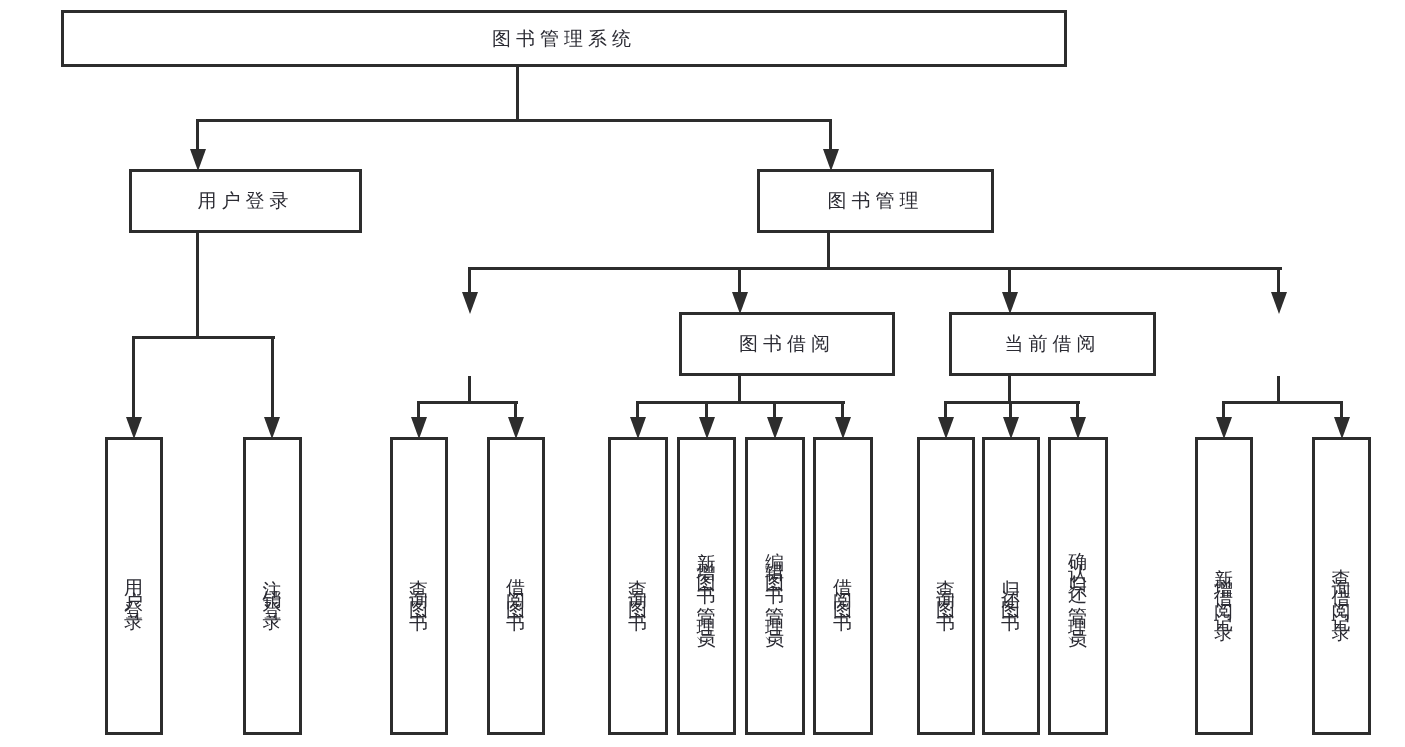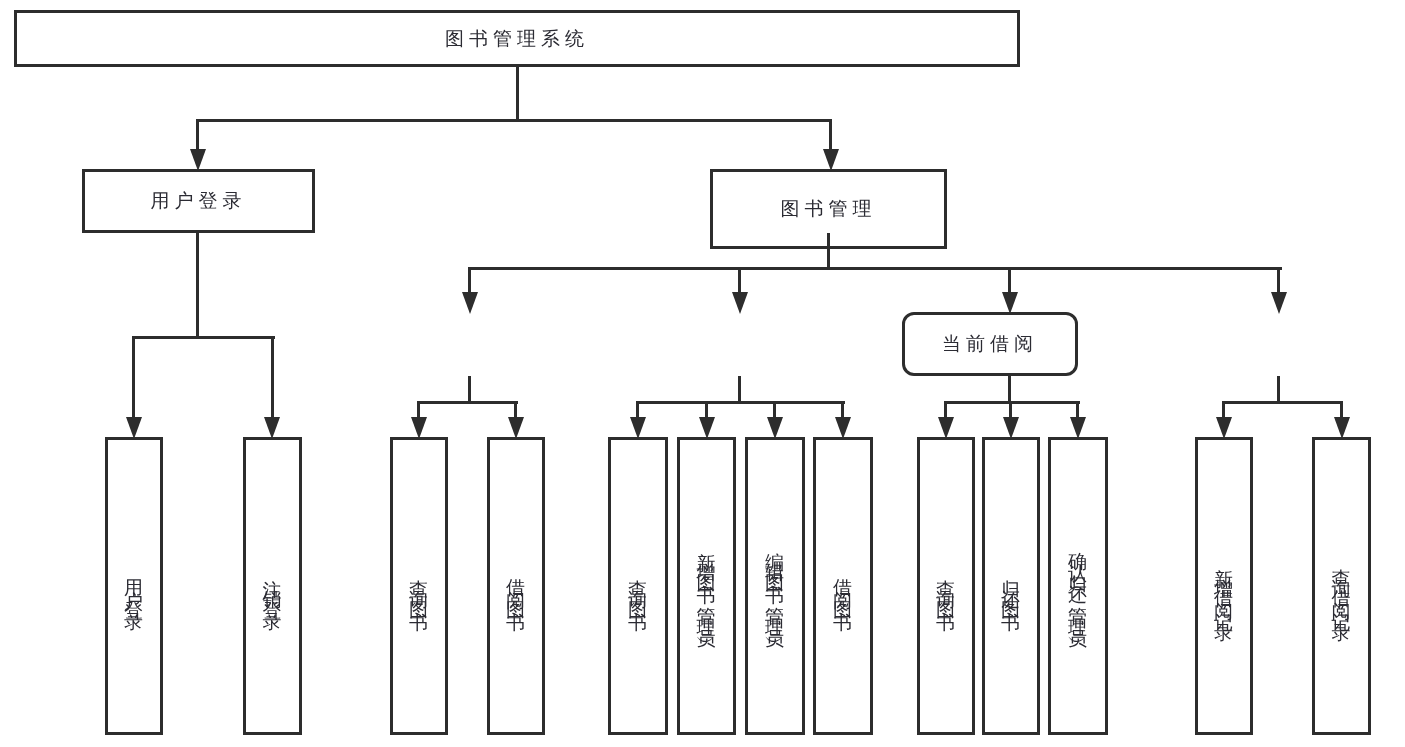--- a/index.html
+++ b/index.html
@@ -16,20 +16,21 @@
     box-sizing: border-box;
     border: 3px solid #2d2d2d;
     background: #ffffff;
     display: flex;
     align-items: center;
     justify-content: center;
     color: #2b2b33;
     font-size: 19px;
     letter-spacing: 5px;
     white-space: nowrap;
+    margin-left: 47px;
   }
   .leaf {
     position: absolute;
     box-sizing: border-box;
     border: 3px solid #2d2d2d;
     background: #ffffff;
     display: flex;
     align-items: center;
     justify-content: center;
     top: 437px;
@@ -72,41 +73,42 @@
   <div class="node" style="left:14px; top:10px; width:1006px; height:57px;">图书管理系统</div>
 
   <div class="vline" style="left:516px; top:67px; height:55px;"></div>
   <div class="hline" style="left:196px; top:119px; width:636px;"></div>
   <div class="vline" style="left:196px; top:119px; height:33px;"></div>
   <div class="vline" style="left:829px; top:119px; height:33px;"></div>
   <div class="arrow" style="left:190px; top:149px;"></div>
   <div class="arrow" style="left:823px; top:149px;"></div>
 
   <div class="node" style="left:82px; top:169px; width:233px; height:64px;">用户登录</div>
-  <div class="node" style="left:710px; top:169px; width:237px; height:80px;font-family:Liberation Serif, serif;">图书管理</div>
+  <div class="node" style="left:710px; top:169px; width:237px; height:64px;font-family:Liberation Serif, serif;">图书管理</div>
 
   <div class="vline" style="left:196px; top:233px; height:106px;"></div>
   <div class="hline" style="left:132px; top:336px; width:143px;"></div>
   <div class="vline" style="left:132px; top:336px; height:84px;"></div>
   <div class="vline" style="left:271px; top:336px; height:84px;"></div>
   <div class="arrow" style="left:126px; top:417px;"></div>
   <div class="arrow" style="left:264px; top:417px;"></div>
 
   <div class="vline" style="left:827px; top:233px; height:37px;"></div>
   <div class="hline" style="left:468px; top:267px; width:814px;"></div>
   <div class="vline" style="left:468px;  top:267px; height:28px;"></div>
   <div class="vline" style="left:738px;  top:267px; height:28px;"></div>
   <div class="vline" style="left:1008px; top:267px; height:28px;"></div>
   <div class="vline" style="left:1277px; top:267px; height:28px;"></div>
   <div class="arrow" style="left:462px;  top:292px;"></div>
   <div class="arrow" style="left:732px;  top:292px;"></div>
   <div class="arrow" style="left:1002px; top:292px;"></div>
   <div class="arrow" style="left:1271px; top:292px;"></div>
 
-  <div class="node" style="left:902px; top:312px; width:176px; height:64px;border-radius:12px;">当前借阅</div>
+  <div class="node" style="left:632px; top:312px; width:216px; height:64px;">图书借阅</div>
+  <div class="node" style="left:902px; top:312px; width:207px; height:64px;">当前借阅</div>
 
   <div class="vline" style="left:468px; top:376px; height:28px;"></div>
   <div class="hline" style="left:417px; top:401px; width:101px;"></div>
   <div class="vline" style="left:417px; top:401px; height:19px;"></div>
   <div class="vline" style="left:514px; top:401px; height:19px;"></div>
   <div class="arrow" style="left:411px; top:417px;"></div>
   <div class="arrow" style="left:508px; top:417px;"></div>
 
   <div class="vline" style="left:738px; top:376px; height:28px;"></div>
   <div class="hline" style="left:636px; top:401px; width:209px;"></div>

